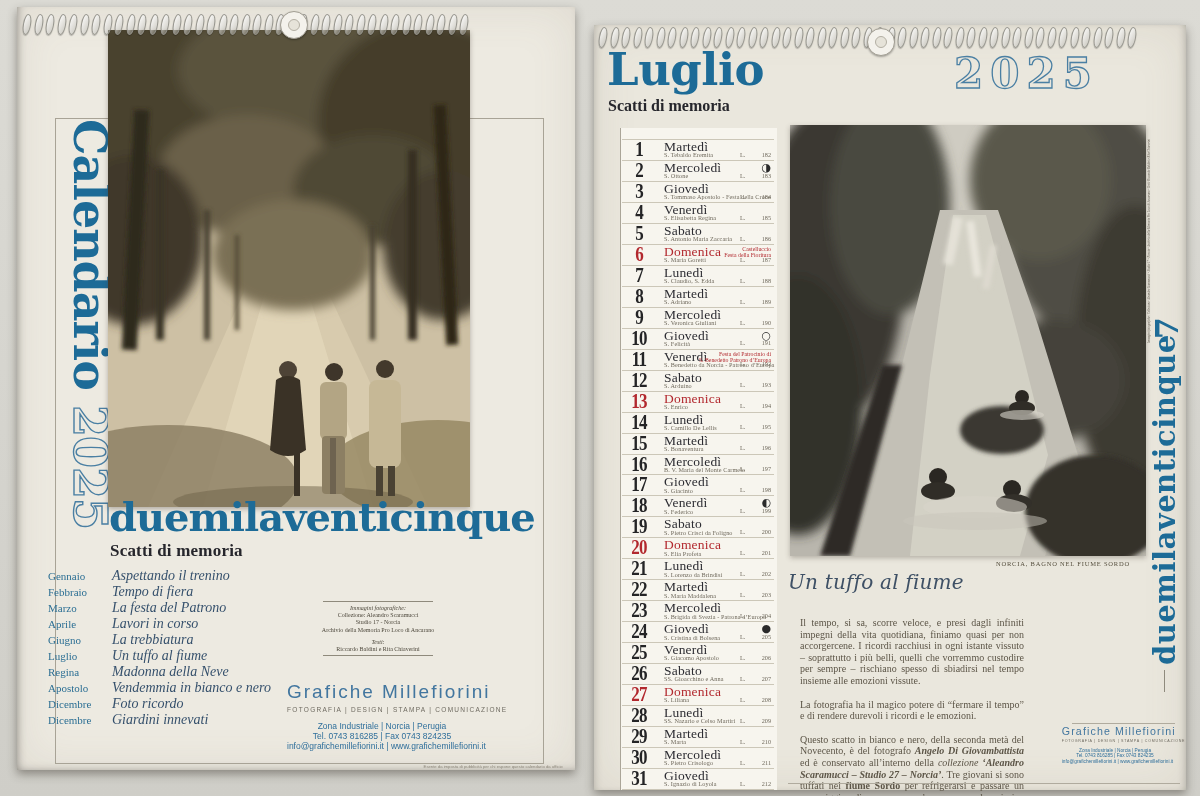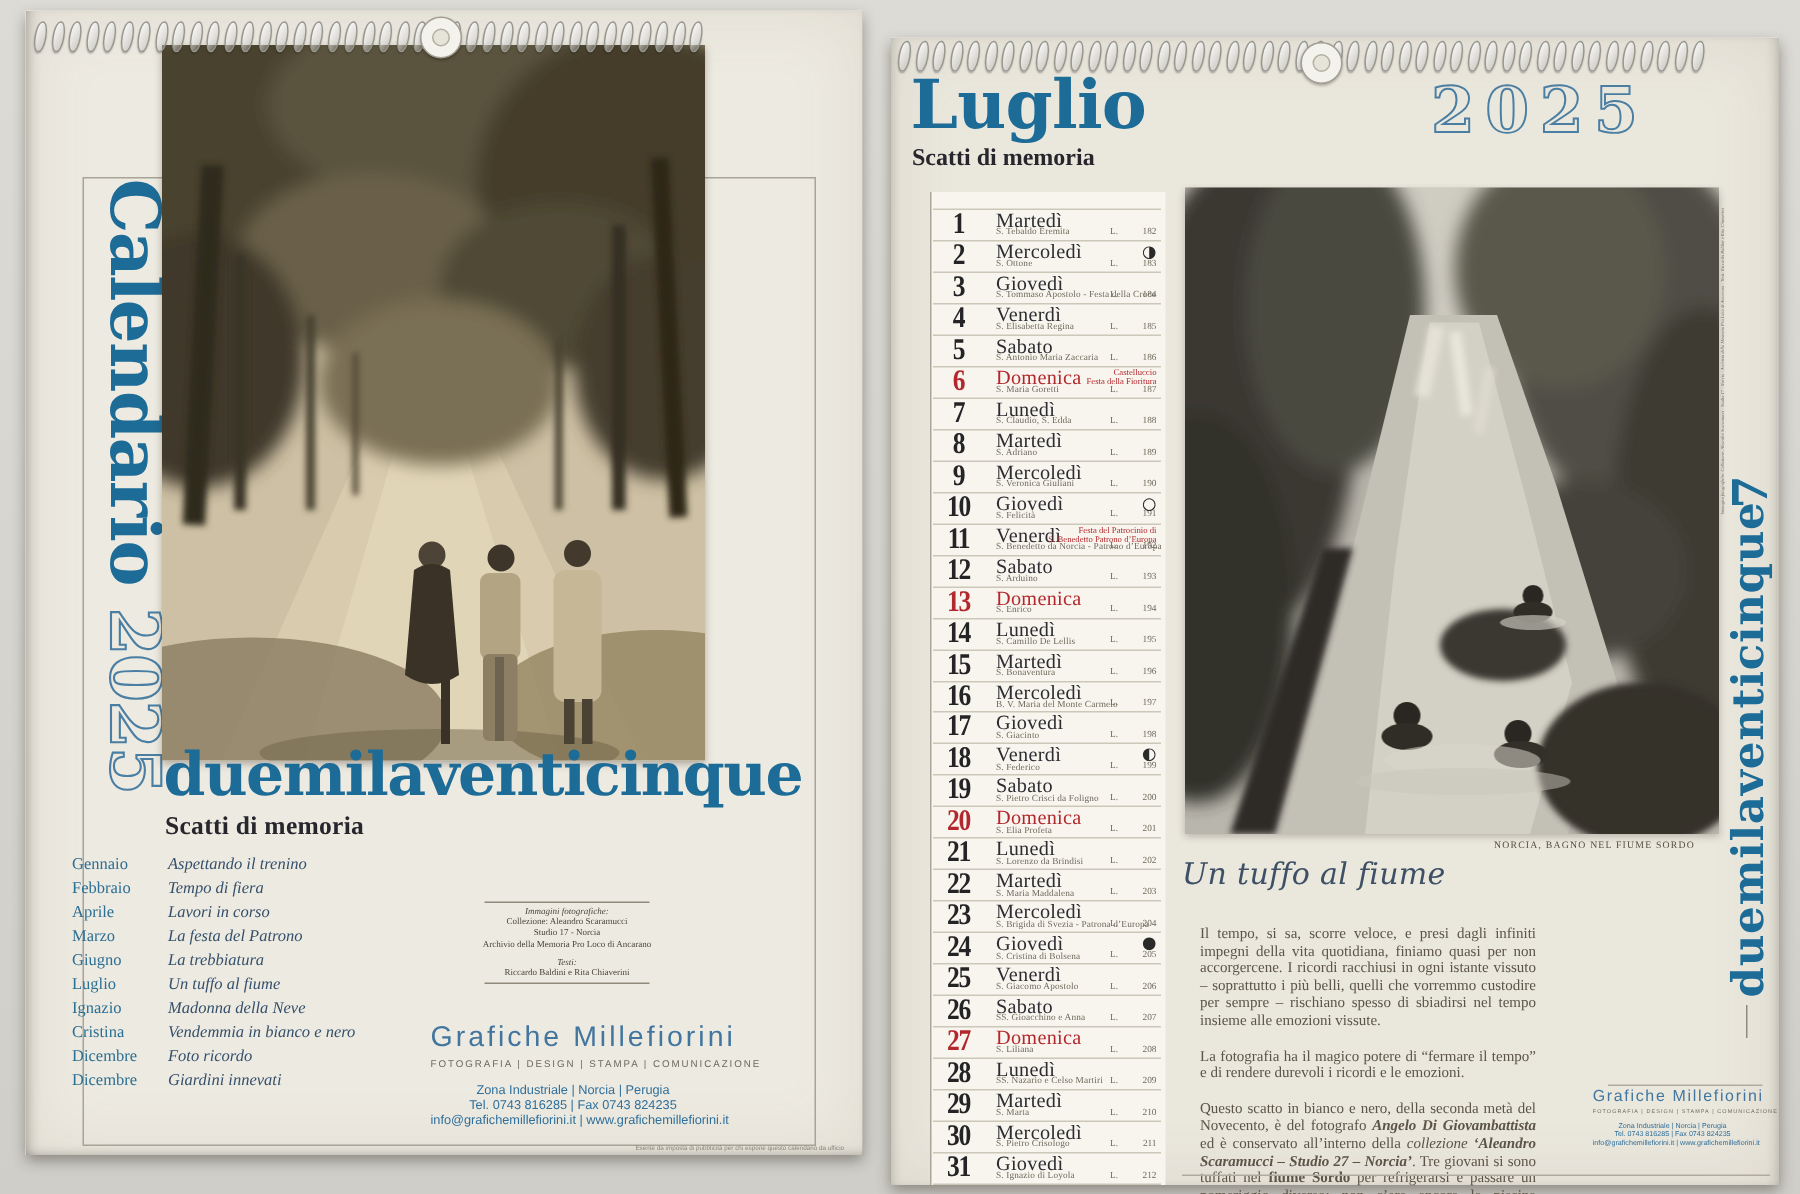--- a/index.html
+++ b/index.html
@@ -31,21 +31,21 @@
   .blue{color:#1d6b97;}
   .outline{color:transparent;-webkit-text-stroke:1.4px #4a7fa3;}
   .photo-frame-left{position:absolute;left:91px;top:23px;width:362px;height:477px;z-index:3;
                     box-shadow:0 2px 5px rgba(60,50,40,.35);}
   .year-word{position:absolute;left:92px;top:486px;font-family:"DejaVu Serif",serif;font-weight:600;
              font-size:40px;letter-spacing:-1px;color:#1d6b97;z-index:4;}
   .cover-sub{position:absolute;left:93px;top:534px;font-size:17px;font-weight:bold;color:#26262c;letter-spacing:.2px;}
   .months{position:absolute;left:31px;top:561px;width:260px;}
   .mrow{display:flex;height:16px;line-height:16px;}
   .mname{width:64px;font-size:11px;color:#2c6f94;}
-  .mtitle{font-size:11px;font-style:italic;color:#35506c;white-space:nowrap;}
+  .mtitle{font-size:14px;font-style:italic;color:#35506c;white-space:nowrap;}
   .credits{position:absolute;left:286px;top:592px;width:150px;text-align:center;color:#4c473b;}
   .credits .rule{width:110px;height:1px;background:#8f8a7c;margin:2px auto 3px auto;}
   .credits .cline{font-size:6px;line-height:7.2px;white-space:nowrap;}
   .credits .it{font-style:italic;}
   .credits .gap{height:5px;}
 
   .brandblock{position:absolute;width:190px;text-align:center;}
   .brand-cover{left:270px;top:674px;}
   .brand-sm{left:426px;top:700px;transform:scale(.56);transform-origin:top center;}
   .brand-logo{font-family:"Liberation Sans",sans-serif;font-size:19px;font-weight:400;color:#42769f;
@@ -165,41 +165,41 @@
     <div class="months">
         <div class="mrow">
           <span class="mname">Gennaio</span>
           <span class="mtitle">Aspettando il trenino</span>
         </div>
         <div class="mrow">
           <span class="mname">Febbraio</span>
           <span class="mtitle">Tempo di fiera</span>
         </div>
         <div class="mrow">
+          <span class="mname">Marzo</span>
+          <span class="mtitle">La festa del Patrono</span>
+        </div>
+        <div class="mrow">
           <span class="mname">Aprile</span>
           <span class="mtitle">Lavori in corso</span>
         </div>
         <div class="mrow">
-          <span class="mname">Marzo</span>
-          <span class="mtitle">La festa del Patrono</span>
-        </div>
-        <div class="mrow">
           <span class="mname">Giugno</span>
           <span class="mtitle">La trebbiatura</span>
         </div>
         <div class="mrow">
           <span class="mname">Luglio</span>
           <span class="mtitle">Un tuffo al fiume</span>
         </div>
         <div class="mrow">
-          <span class="mname">Ignazio</span>
+          <span class="mname">Regina</span>
           <span class="mtitle">Madonna della Neve</span>
         </div>
         <div class="mrow">
-          <span class="mname">Cristina</span>
+          <span class="mname">Apostolo</span>
           <span class="mtitle">Vendemmia in bianco e nero</span>
         </div>
         <div class="mrow">
           <span class="mname">Dicembre</span>
           <span class="mtitle">Foto ricordo</span>
         </div>
         <div class="mrow">
           <span class="mname">Dicembre</span>
           <span class="mtitle">Giardini innevati</span>
         </div>

